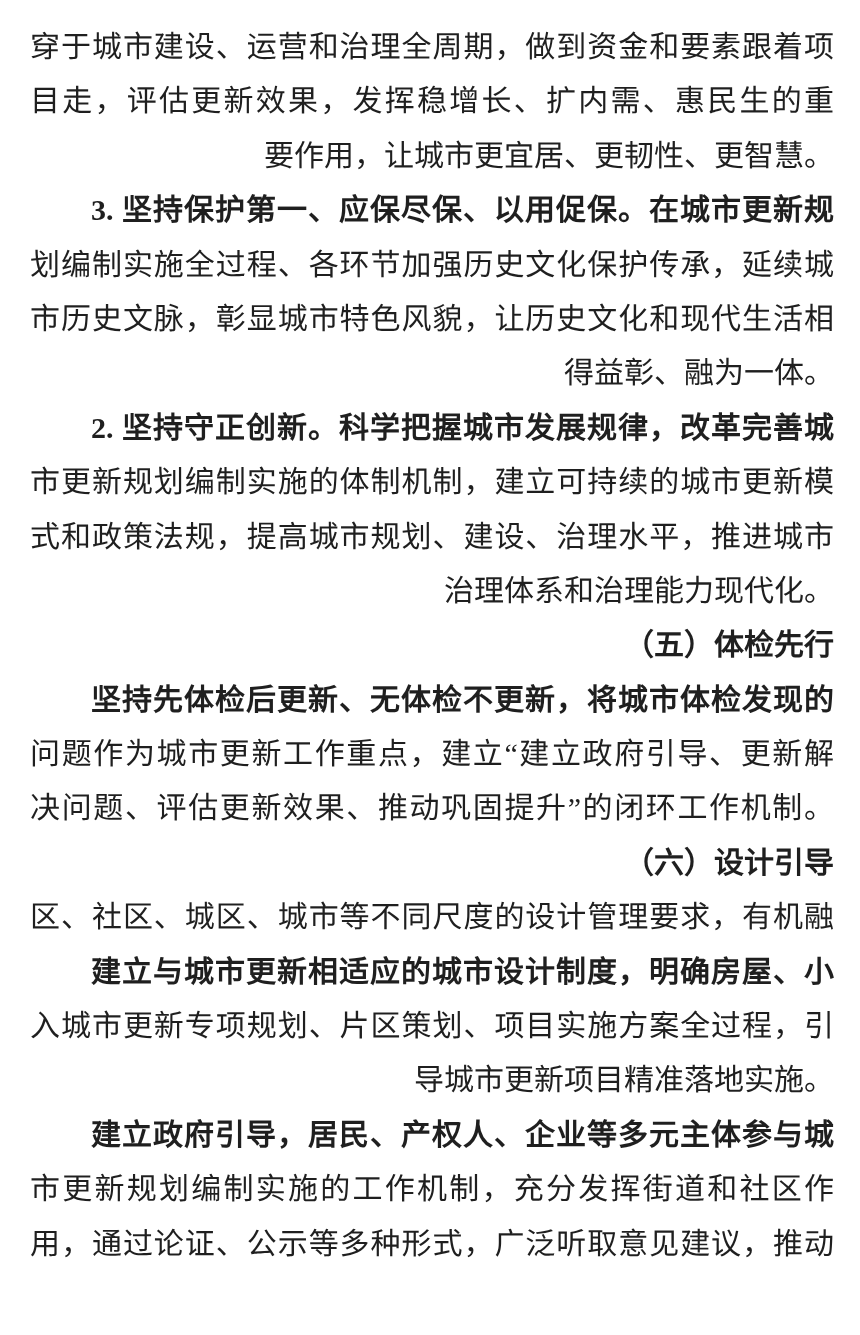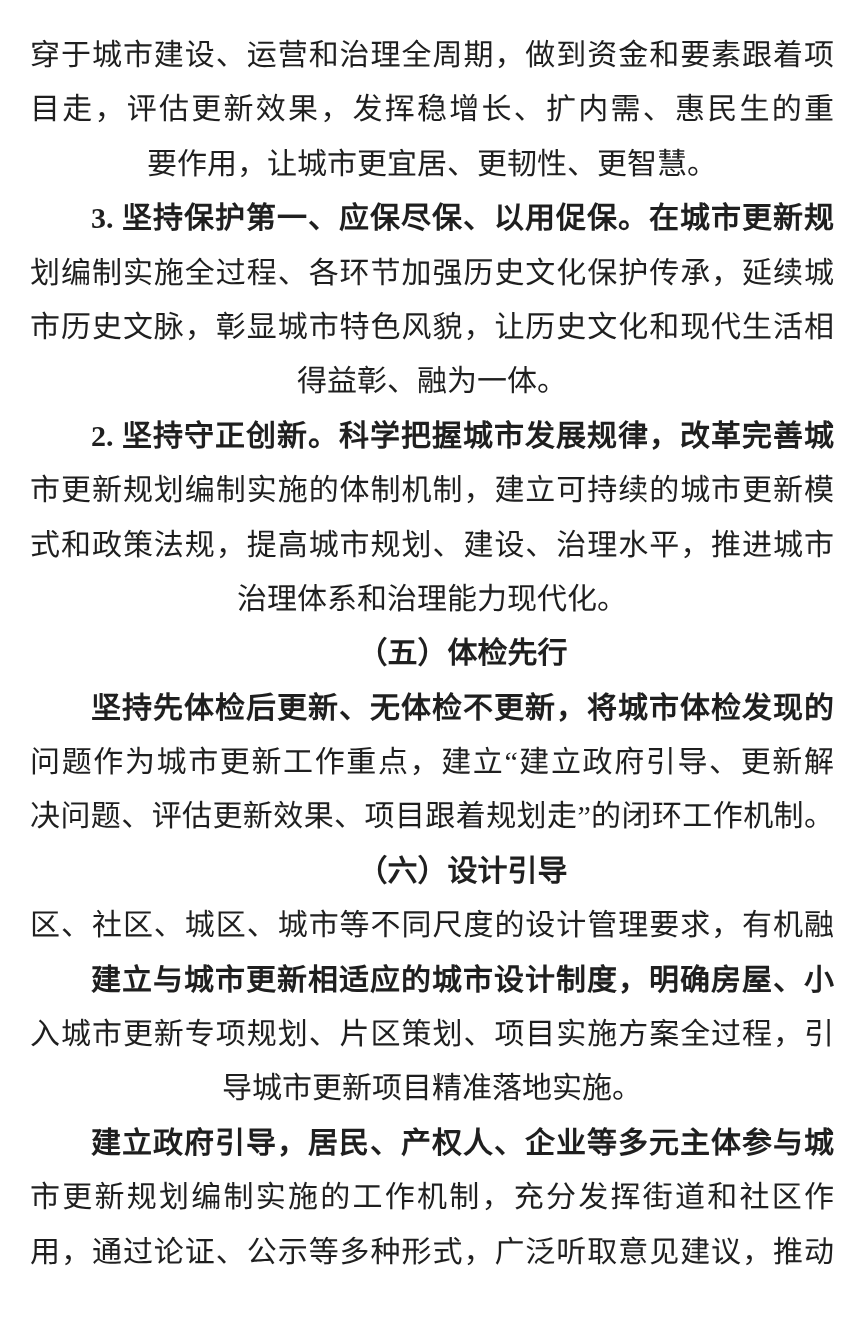--- a/index.html
+++ b/index.html
@@ -9,33 +9,33 @@
   }
   body {
     width: 860px;
     height: 1335px;
     overflow: hidden;
   }
   .doc-page {
     box-sizing: border-box;
     width: 860px;
     height: 1335px;
-    padding: 28px 26px 0 30px;
+    padding: 20px 26px 0 30px;
     background: #ffffff;
   }
   .line {
     width: 804px;
     height: 54.4px;
     line-height: 54.4px;
     font-size: 30px;
     color: #1f1f1f;
     font-family: "Liberation Serif", "DejaVu Serif", serif;
     overflow: hidden;
     word-break: break-all;
-    text-align: center;
+    text-align: right;
   }
   .line.justify {
     text-align: justify;
     text-align-last: justify;
     -moz-text-align-last: justify;
   }
   .line.indent {
     text-indent: 61px;
     font-weight: bold;
   }
@@ -52,21 +52,21 @@
     <div class="line justify">划编制实施全过程、各环节加强历史文化保护传承，延续城</div>
     <div class="line justify">市历史文脉，彰显城市特色风貌，让历史文化和现代生活相</div>
     <div class="line">得益彰、融为一体。</div>
     <div class="line indent justify">2. 坚持守正创新。科学把握城市发展规律，改革完善城</div>
     <div class="line justify">市更新规划编制实施的体制机制，建立可持续的城市更新模</div>
     <div class="line justify">式和政策法规，提高城市规划、建设、治理水平，推进城市</div>
     <div class="line">治理体系和治理能力现代化。</div>
     <div class="line indent">（五）体检先行</div>
     <div class="line indent justify">坚持先体检后更新、无体检不更新，将城市体检发现的</div>
     <div class="line justify">问题作为城市更新工作重点，建立“建立政府引导、更新解</div>
-    <div class="line justify">决问题、评估更新效果、项目跟着规划走”的闭环工作机制。</div>
+    <div class="line justify">决问题、评估更新效果、推动巩固提升”的闭环工作机制。</div>
     <div class="line indent">（六）设计引导</div>
     <div class="line justify">区、社区、城区、城市等不同尺度的设计管理要求，有机融</div>
     <div class="line indent justify">建立与城市更新相适应的城市设计制度，明确房屋、小</div>
     <div class="line justify">入城市更新专项规划、片区策划、项目实施方案全过程，引</div>
     <div class="line">导城市更新项目精准落地实施。</div>
     <div class="line indent justify">建立政府引导，居民、产权人、企业等多元主体参与城</div>
     <div class="line justify">市更新规划编制实施的工作机制，充分发挥街道和社区作</div>
     <div class="line justify">用，通过论证、公示等多种形式，广泛听取意见建议，推动</div>
   </main>
 

